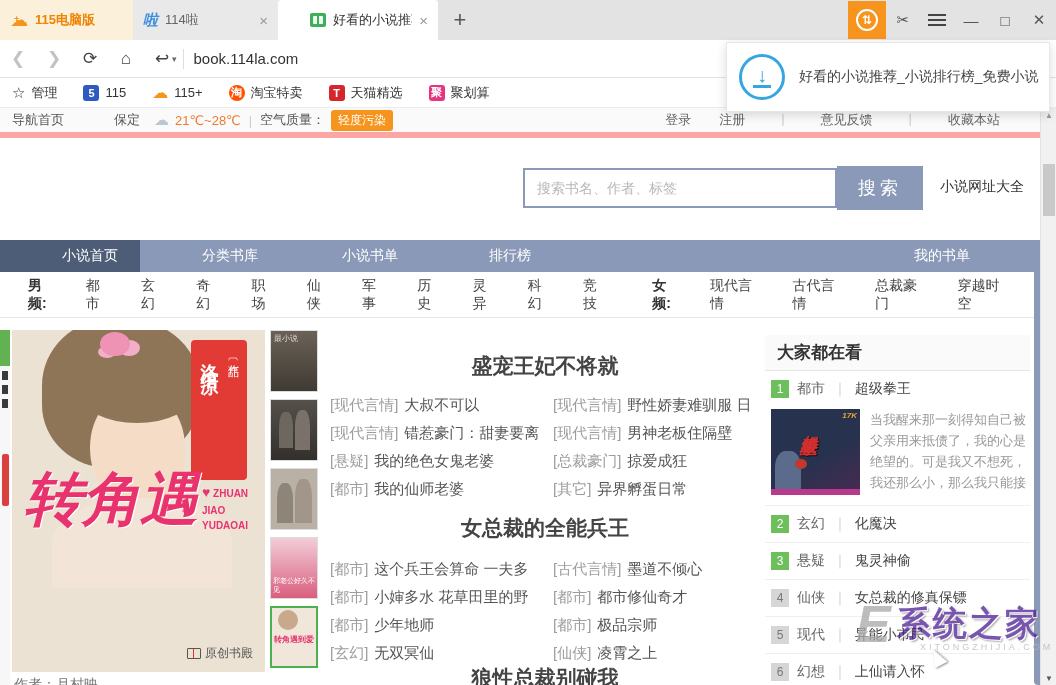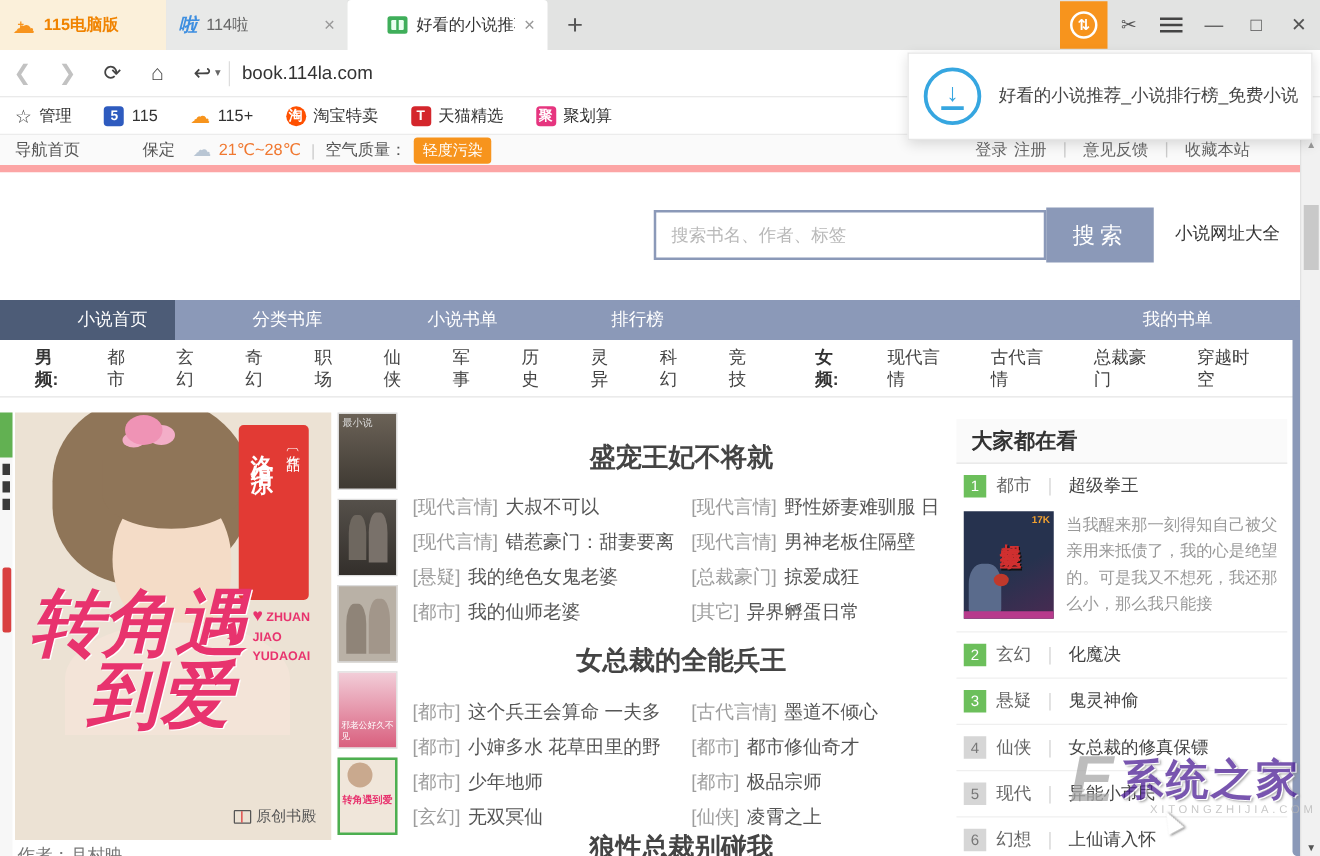--- a/index.html
+++ b/index.html
@@ -56,21 +56,21 @@
   .g-ju { background:#e6357f; }
   .star-ic { font-size:15px; color:#333; }
 
   
   .infobar { position:absolute; left:0; top:108px; width:1040px; height:30px; background:#fafafa; border-bottom:6px solid #fca5a5; display:flex; align-items:center; font-size:13px; color:#555; padding:0 12px; }
   .info-gap { margin-left:50px; }
   .rain-ic { color:#b9c6d4; font-size:15px; margin:0 6px 0 14px; }
   .temp { color:#f07830; }
   .pipe { color:#ccc; margin:0 8px; }
   .air-badge { background:#f7941d; color:#fff; border-radius:3px; padding:2px 7px; font-size:12px; margin-left:6px; }
-  .info-right { margin-left:auto; display:flex; align-items:flex-start; gap:5px; color:#666; margin-right:28px; }
+  .info-right { margin-left:auto; display:flex; align-items:flex-start; gap:28px; color:#666; margin-right:28px; }
 
   
   .page-head { position:absolute; left:0; top:138px; width:1040px; height:102px; background:#fff; }
   .search-input { position:absolute; left:523px; top:30px; width:314px; height:40px; border:2px solid #8b99b8; padding:0 12px; font-size:14px; color:#333; outline:none; font-family:inherit; }
   .search-input::placeholder { color:#b8b8b8; }
   .search-btn { position:absolute; left:837px; top:28px; width:86px; height:44px; background:#8b99b8; color:#fff; font-size:18px; border:none; font-family:inherit; letter-spacing:4px; }
   .site-link { position:absolute; left:940px; top:40px; font-size:14px; color:#333; }
 
   
   .mainnav { position:absolute; left:0; top:240px; width:1040px; height:32px; background:#8b99b8; display:flex; align-items:stretch; color:#fff; font-size:14px; }
@@ -132,21 +132,21 @@
   .sb-head { height:36px; border-bottom:1px solid #e5e5e5; background:#fafafa; display:flex; align-items:center; padding-left:12px; font-size:17px; font-weight:bold; color:#333; }
   .sb-row { display:flex; align-items:center; gap:8px; padding:9px 0 9px 6px; border-bottom:1px solid #efefef; font-size:14px; }
   .sb-row.no-border { border-bottom:none; }
   .rank { width:18px; height:18px; display:flex; align-items:center; justify-content:center; font-size:12px; flex:0 0 auto; }
   .rank.green { background:#6cbf5b; color:#fff; }
   .rank.grey { background:#d6d6d6; color:#777; }
   .sb-cat { color:#666; }
   .sb-sep { color:#ccc; }
   .sb-title { color:#444; }
   .sb-media { display:flex; gap:10px; padding:2px 0 10px 6px; border-bottom:1px solid #efefef; }
-  .sb-cover { width:72px; height:86px; background:linear-gradient(150deg,#26324e 55%,#4a2a52); position:relative; flex:0 0 auto; overflow:hidden; }
+  .sb-cover { width:89px; height:86px; background:linear-gradient(150deg,#26324e 55%,#4a2a52); position:relative; flex:0 0 auto; overflow:hidden;font-style:italic; }
   .sb-cover .k17 { position:absolute; top:2px; right:3px; color:#f0a030; font-size:8px; font-weight:bold; }
   .sb-cover .ctext { position:absolute; left:26px; top:12px; writing-mode:vertical-rl; color:#d03030; font-size:17px; font-weight:bold; text-shadow:1px 1px 0 #111; letter-spacing:2px; }
   .sb-cover .boxer { position:absolute; left:4px; bottom:4px; width:26px; height:40px; background:#5a6b8c; border-radius:40% 40% 10% 10%; }
   .sb-cover .glove { position:absolute; left:24px; bottom:26px; width:12px; height:10px; background:#c0392b; border-radius:50%; }
   .sb-cover .strip { position:absolute; left:0; bottom:0; width:100%; height:6px; background:#b73a8c; }
   .sb-desc { font-size:13px; color:#999; line-height:21px; height:86px; overflow:hidden; }
 
   
   .scrollbar { position:absolute; left:1040px; top:108px; width:16px; height:577px; background:#f1f1f1; border-left:1px solid #e2e2e2; }
   .sc-up { position:absolute; top:3px; left:0; width:16px; text-align:center; font-size:8px; color:#999; }
@@ -312,21 +312,20 @@
     <div class="face"></div>
     <div class="fringe"></div>
     <div class="flower"></div>
     <div class="shoulder"></div>
     <div class="stamp">
       <span class="vname">洛绾凉</span>
       <span class="vwork">〔作品〕</span>
     </div>
     <div class="cover-title">
       <div class="ct1">转角遇</div>
-      <div class="ct2">到爱</div>
     </div>
     <div class="pinyin">
       <span class="heart">♥</span>
       <span>ZHUAN JIAO YUDAOAI</span>
     </div>
     <div class="press-logo">
       <span class="pbook"></span>
       <span>原创书殿</span>
     </div>
   </div>

